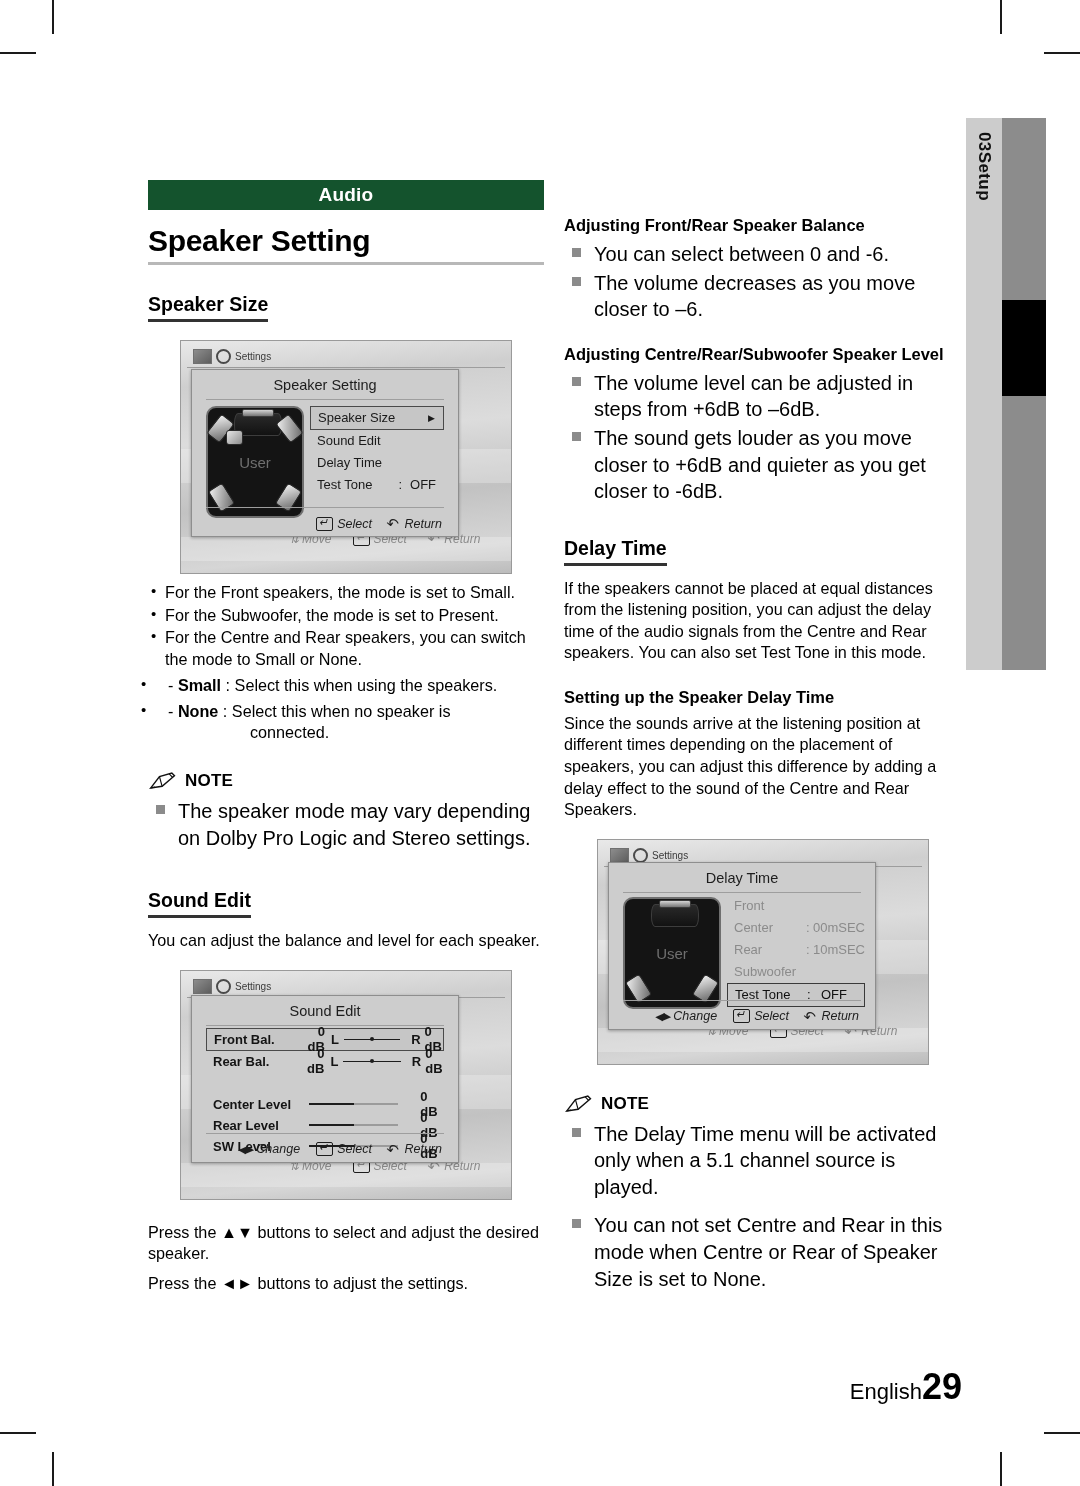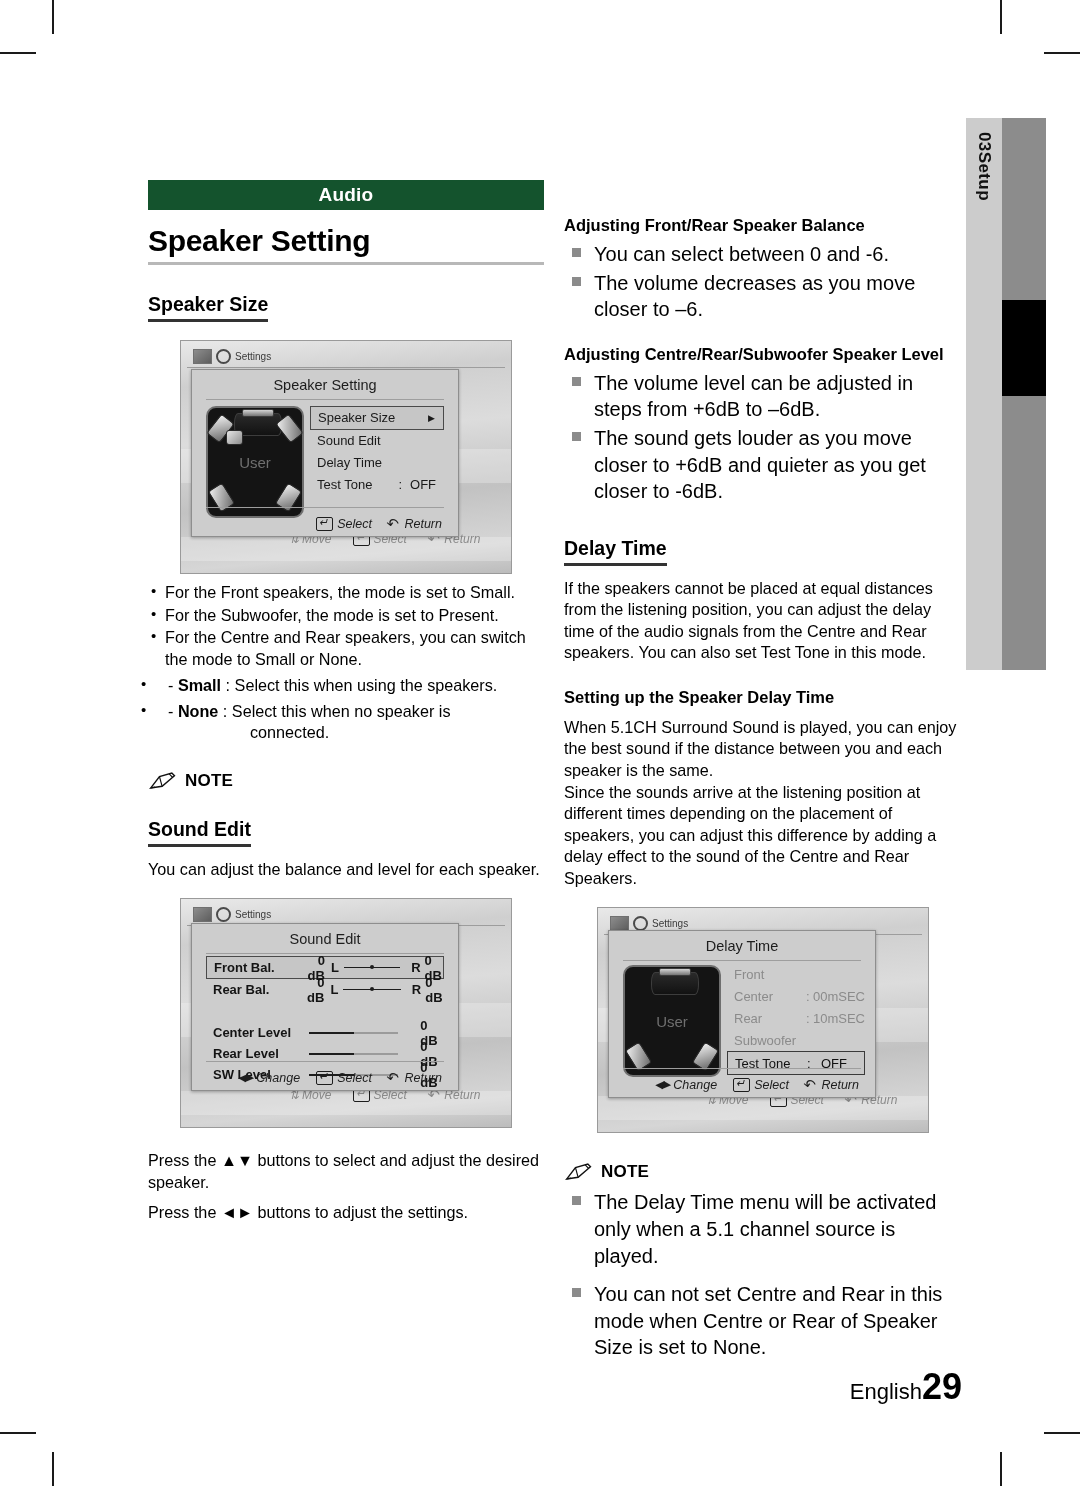--- a/index.html
+++ b/index.html
@@ -532,20 +532,23 @@
 
   <div class="note-head">
     <svg class="pencil" viewBox="0 0 34 24">
       <path d="M3 20 L13 7 L27 3 L30 6 L16 18 Z" fill="#ffffff" stroke="#111" stroke-width="1.6"></path>
       <path d="M13 7 L16 18" stroke="#111" stroke-width="1.3" fill="none"></path>
       <path d="M3 20 L8 19" stroke="#111" stroke-width="1.3" fill="none"></path>
       <path d="M24 4 L28 8" stroke="#111" stroke-width="1.3" fill="none"></path>
     </svg>
     <span class="label">NOTE</span>
   </div>
+  <ul class="squares note" style="margin-top:6px;">
+    <li>The speaker mode may vary depending on Dolby Pro Logic and Stereo settings.</li>
+  </ul>
 
   <h2 class="sub tight">Sound Edit</h2>
   <p class="body">You can adjust the balance and level for each speaker.</p>
 
   
   <div class="shot" style="width:330px;height:228px;">
     <div class="tv-bg"></div>
     <div class="bg-row" style="top:104px;height:34px;"></div>
     <div class="bg-row" style="top:192px;height:24px;"></div>
 
@@ -655,21 +658,20 @@
   <h3 class="subsub">Adjusting Centre/Rear/Subwoofer Speaker Level</h3>
   <ul class="squares">
     <li>The volume level can be adjusted in steps from +6dB to –6dB.</li>
     <li>The sound gets louder as you move closer to +6dB and quieter as you get closer to -6dB.</li>
   </ul>
 
   <h2 class="sub" style="margin-top:30px;">Delay Time</h2>
   <p class="body">If the speakers cannot be placed at equal distances from the listening position, you can adjust the delay time of the audio signals from the Centre and  Rear speakers. You can also set Test Tone in this mode.</p>
 
   <h3 class="subsub" style="margin-top:24px;">Setting up the Speaker Delay Time</h3>
-  <p class="body" style="margin-top:10px;">When 5.1CH Surround Sound is played, you can enjoy the best sound if the distance between you and each speaker is the same.</p>
   <p class="body tight" style="margin-top:0;">Since the sounds arrive at the listening position at different times depending on the placement of speakers, you can adjust this difference by adding a delay effect to the sound of the Centre and Rear Speakers.</p>
 
   
   <div class="shot" style="width:330px;height:224px;margin-top:18px;">
     <div class="tv-bg"></div>
     <div class="bg-row" style="top:100px;height:34px;"></div>
     <div class="bg-row" style="top:188px;height:24px;"></div>
 
     <div class="settings-crumb">
       <span class="thumb"></span>

